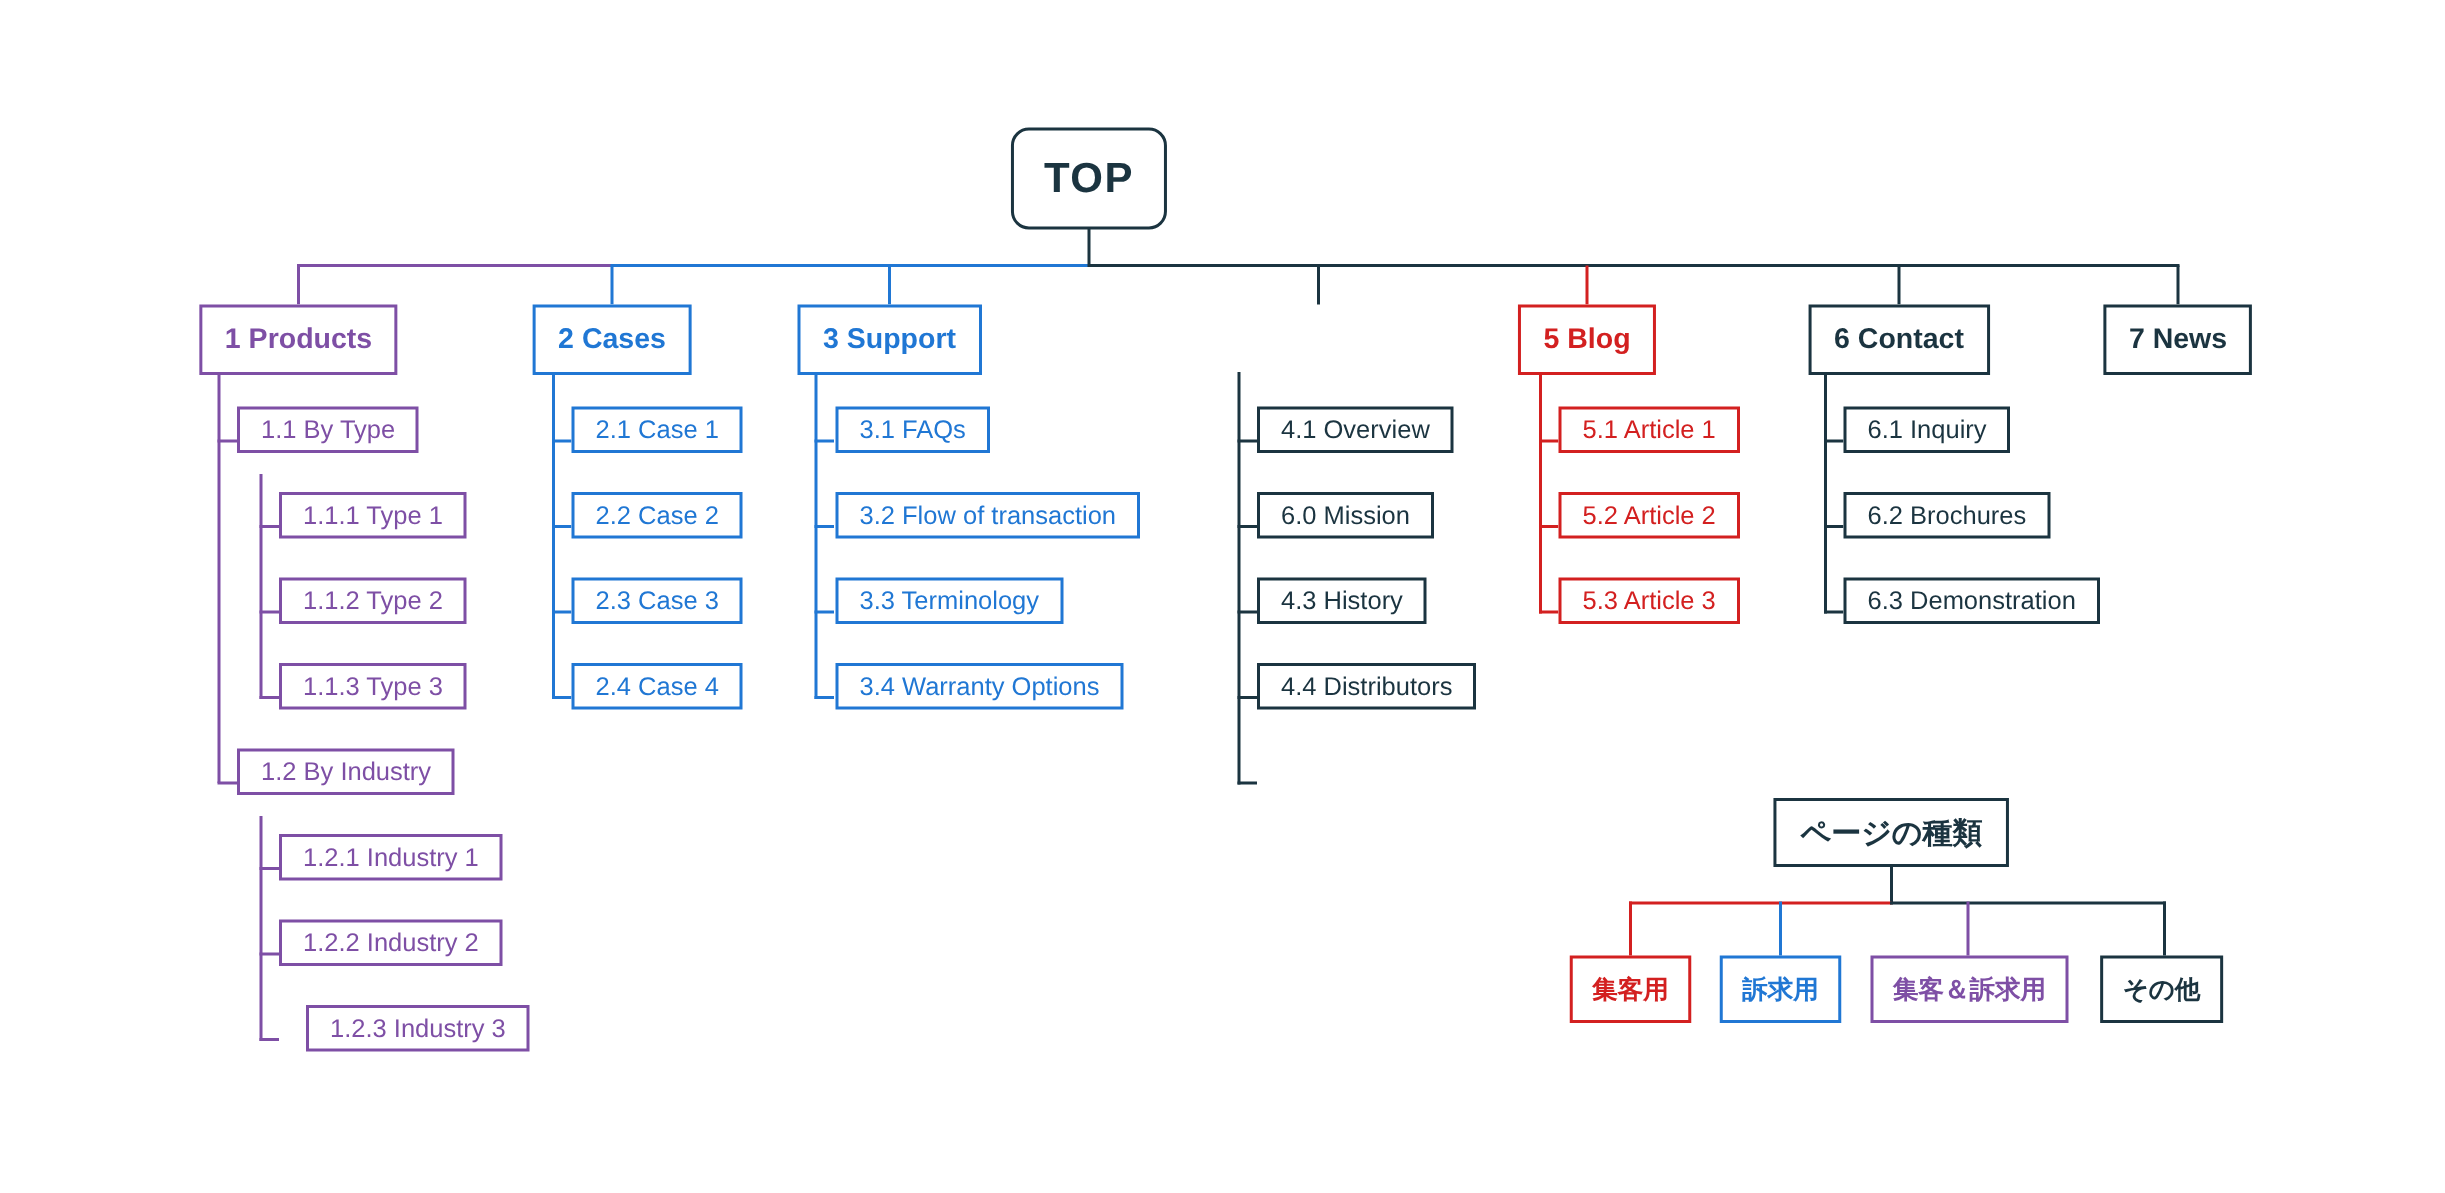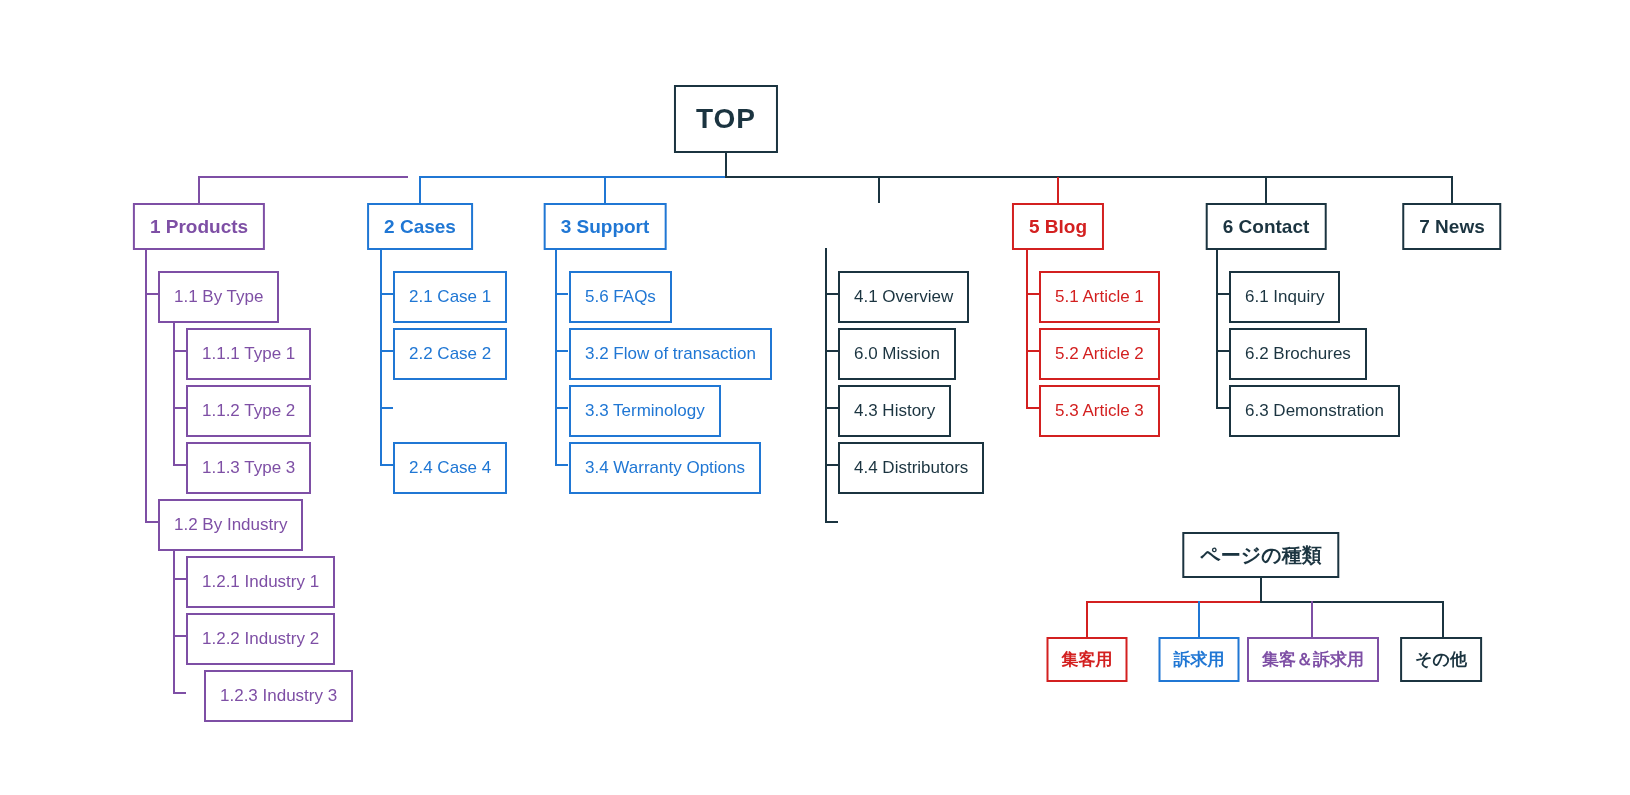--- a/index.html
+++ b/index.html
@@ -10,31 +10,31 @@
     position:relative;width:1630px;height:795px;background:var(--bg);overflow:hidden;
     font-family:"Liberation Sans","DejaVu Sans",sans-serif;
   }
   .box{
     position:absolute;box-sizing:border-box;background:var(--bg);
     border:2px solid;display:flex;align-items:center;justify-content:center;
     white-space:nowrap;z-index:2;
   }
   .center{transform:translateX(-50%);}
   .purple{border-color:var(--purple);color:var(--purple);}
-  .blue{border-color:var(--blue);color:var(--blue);margin-left:12px;}
+  .blue{border-color:var(--blue);color:var(--blue);}
   .red{border-color:var(--red);color:var(--red);}
   .dark{border-color:var(--dark);color:var(--dark);}
   .line{position:absolute;z-index:1;}
   .line.purple{background:var(--purple);}
   .line.blue{background:var(--blue);}
   .line.red{background:var(--red);}
   .line.dark{background:var(--dark);}
-  .top-node{height:68px;font-size:28px;font-weight:700;padding:0 20px;letter-spacing:1px;}
+  .top-node{height:68px;font-size:28px;font-weight:700;padding:0 20px;letter-spacing:1px;border-radius:12px;}
   .main{height:47px;font-size:19px;font-weight:700;padding:0 15px;}
-  .child{height:52px;font-size:17px;font-weight:400;padding:0 14px;}
+  .child{height:31px;font-size:17px;font-weight:400;padding:0 14px;}
   .legend-title{height:46px;font-size:20px;font-weight:700;padding:0 16px;}
   .legend-item{height:45px;font-size:17px;font-weight:700;padding:0 13px;}
 </style>
 </head>
 <body>
 
 <div class="canvas">
 
   <div class="box dark top-node center" style="left:726px;top:85px">TOP</div>
   <div class="line dark" style="left:725px;top:152px;width:2px;height:25px"></div>
@@ -80,28 +80,29 @@
   <div class="box purple child" style="left:186px;top:613px">1.2.2 Industry 2</div>
   <div class="box purple child" style="left:204px;top:670px">1.2.3 Industry 3</div>
 
   <div class="line blue" style="left:368px;top:248px;width:2px;height:218px"></div>
   <div class="line blue" style="left:368px;top:293px;width:13px;height:2px"></div>
   <div class="line blue" style="left:368px;top:350px;width:13px;height:2px"></div>
   <div class="line blue" style="left:368px;top:407px;width:13px;height:2px"></div>
   <div class="line blue" style="left:368px;top:464px;width:13px;height:2px"></div>
   <div class="box blue child" style="left:381px;top:271px">2.1 Case 1</div>
   <div class="box blue child" style="left:381px;top:328px">2.2 Case 2</div>
+  <div class="box blue child" style="left:381px;top:385px">2.3 Case 3</div>
   <div class="box blue child" style="left:381px;top:442px">2.4 Case 4</div>
 
   <div class="line blue" style="left:543px;top:248px;width:2px;height:218px"></div>
   <div class="line blue" style="left:543px;top:293px;width:13px;height:2px"></div>
   <div class="line blue" style="left:543px;top:350px;width:13px;height:2px"></div>
   <div class="line blue" style="left:543px;top:407px;width:13px;height:2px"></div>
   <div class="line blue" style="left:543px;top:464px;width:13px;height:2px"></div>
-  <div class="box blue child" style="left:557px;top:271px">5.6 FAQs</div>
+  <div class="box blue child" style="left:557px;top:271px">3.1 FAQs</div>
   <div class="box blue child" style="left:557px;top:328px">3.2 Flow of transaction</div>
   <div class="box blue child" style="left:557px;top:385px">3.3 Terminology</div>
   <div class="box blue child" style="left:557px;top:442px">3.4 Warranty Options</div>
 
   <div class="line dark" style="left:825px;top:248px;width:2px;height:275px"></div>
   <div class="line dark" style="left:825px;top:293px;width:13px;height:2px"></div>
   <div class="line dark" style="left:825px;top:350px;width:13px;height:2px"></div>
   <div class="line dark" style="left:825px;top:407px;width:13px;height:2px"></div>
   <div class="line dark" style="left:825px;top:464px;width:13px;height:2px"></div>
   <div class="line dark" style="left:825px;top:521px;width:13px;height:2px"></div>

